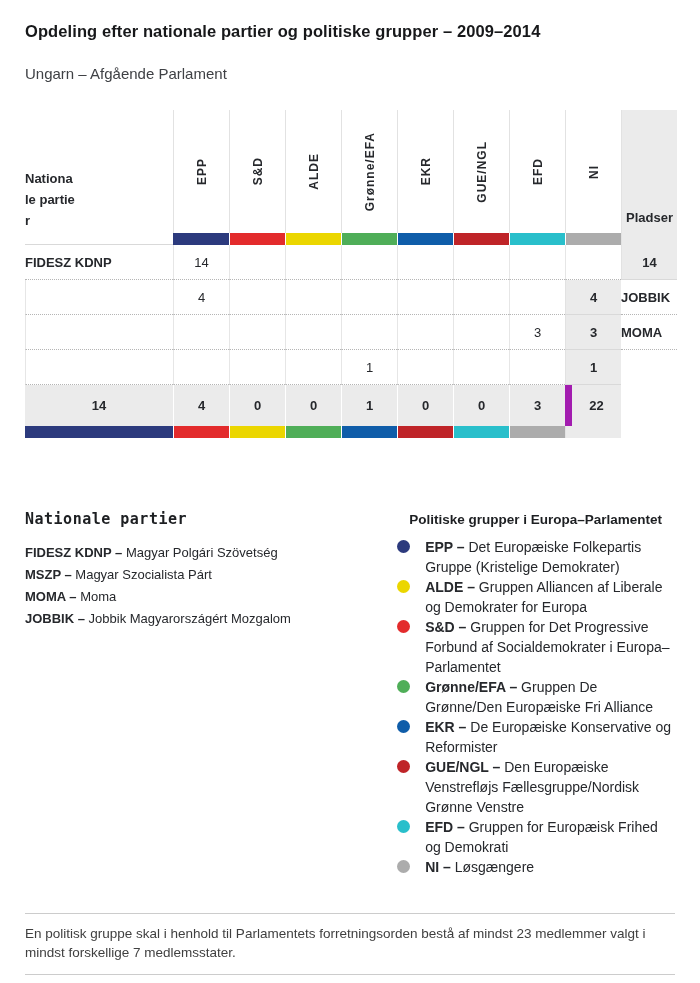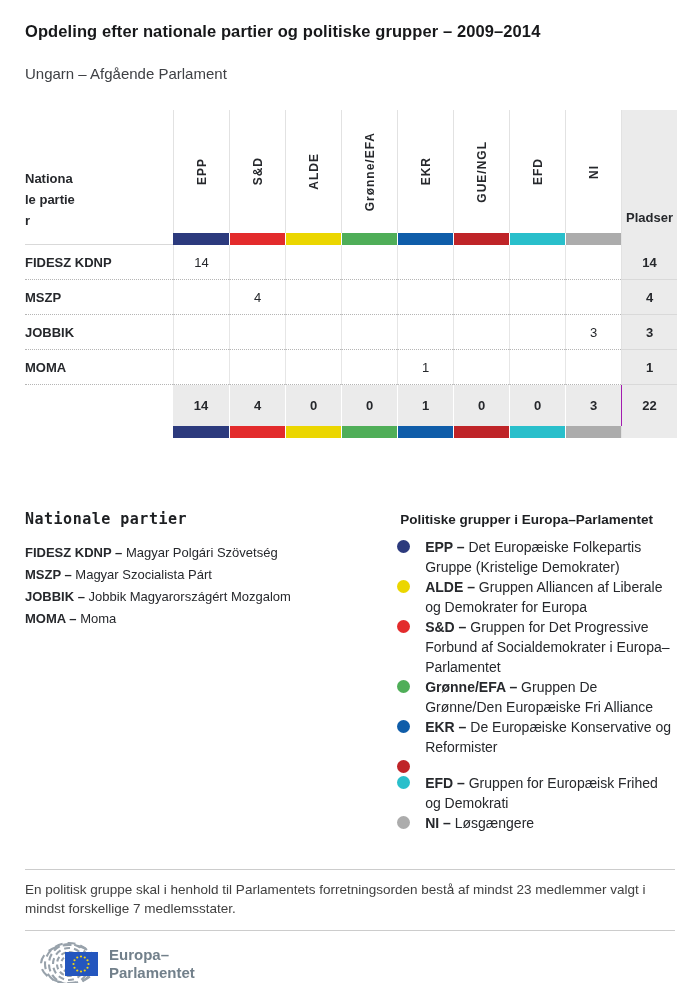--- a/index.html
+++ b/index.html
@@ -18,30 +18,30 @@
   .vlabel { writing-mode:vertical-rl; transform:rotate(180deg); font-weight:700; font-size:12px; letter-spacing:1px; white-space:nowrap; }
   .h-seats { background:#ebebeb; align-items:flex-end; font-weight:700; padding-bottom:8px; }
   .bar-corner { border-bottom:1px solid #d9d9d9; }
   .barsep { border-left:1px solid #fff; }
   .pbar { background:#ebebeb; }
   .rlabel { justify-content:flex-start; font-weight:700; border-bottom:1px dotted #b5b5b5; }
   .val { border-left:1px solid #e6e6e6; border-bottom:1px dotted #b5b5b5; }
   .seat { background:#ebebeb; border-left:1px solid #e2e2e2; border-bottom:1px solid #d9d9d9; font-weight:700; }
   .t-val { background:#ebebeb; font-weight:700; }
   .tsep { border-left:1px solid #fff; }
-  .t-seat { background:#ebebeb; border-left:1px solid #a21caf; font-weight:700; }
+  .t-seat { background:#ebebeb; border-left:7px solid #a21caf; font-weight:700; }
 
   
   .legends { display:flex; margin-top:38px; }
   .legends.gap-top { margin-top:72px; }
   .nat { width:375px; }
   .nat h2 { font-family:"DejaVu Sans Mono", monospace; font-size:15px; font-weight:700; margin:0 0 14px; letter-spacing:.5px; color:#1d1f22; }
   .nat .item { font-size:13px; line-height:22px; }
   .pol { width:280px; }
-  .pol h2 { font-size:13.5px; font-weight:700; margin:2px 3px 10px; color:#1d1f22; }
+  .pol h2 { font-size:13.5px; font-weight:700; margin:2px 12px 10px; color:#1d1f22; }
   .gitem { display:flex; }
   .dot { width:13px; height:13px; border-radius:50%; flex:none; margin:3px 15px 0 0; }
   .gtext { font-size:14px; line-height:20px; width:247px; }
 
   
   .rule { border:none; border-top:1px solid #ccc; margin:36px 0 0; }
   .rule.r2 { margin-top:12px; }
   .note { margin-top:10px; font-size:13.5px; line-height:19px; color:#404040; }
   .srcrow { display:flex; justify-content:space-between; align-items:center; margin-top:10px; }
   .kilde { font-size:15px; }
@@ -99,21 +99,20 @@
       <div class="c rlabel">FIDESZ KDNP</div>
       <div class="c val">14</div>
       <div class="c val"></div>
       <div class="c val"></div>
       <div class="c val"></div>
       <div class="c val"></div>
       <div class="c val"></div>
       <div class="c val"></div>
       <div class="c val"></div>
       <div class="c seat">14</div>
-      <div class="c rlabel">MSZP</div>
       <div class="c val"></div>
       <div class="c val">4</div>
       <div class="c val"></div>
       <div class="c val"></div>
       <div class="c val"></div>
       <div class="c val"></div>
       <div class="c val"></div>
       <div class="c val"></div>
       <div class="c seat">4</div>
       <div class="c rlabel">JOBBIK</div>
@@ -157,22 +156,22 @@
       <div class="c bar barsep" style="background: rgb(172, 172, 172);"></div>
       <div class="c pbar"></div>
     </div>
 
   <div class="legends gap-top">
     <div class="nat">
       <h2>Nationale partier</h2>
       <div id="natlist">
           <div class="item"><b>FIDESZ KDNP –</b> Magyar Polgári Szövetség</div>
           <div class="item"><b>MSZP –</b> Magyar Szocialista Párt</div>
+          <div class="item"><b>MOMA –</b> Moma</div>
           <div class="item"><b>JOBBIK –</b> Jobbik Magyarországért Mozgalom</div>
-          <div class="item"><b>MOMA –</b> Moma</div>
         </div>
     </div>
     <div class="pol">
       <h2>Politiske grupper i Europa–Parlamentet</h2>
       <div id="pollist">
           <div class="gitem">
             <span class="dot" style="background: rgb(44, 58, 125);"></span>
             <span class="gtext"><b>EPP –</b> Det Europæiske Folkepartis Gruppe (Kristelige Demokrater)</span>
           </div>
           <div class="gitem">
@@ -186,20 +185,21 @@
           <div class="gitem">
             <span class="dot" style="background: rgb(79, 174, 88);"></span>
             <span class="gtext"><b>Grønne/EFA –</b> Gruppen De Grønne/Den Europæiske Fri Alliance</span>
           </div>
           <div class="gitem">
             <span class="dot" style="background: rgb(15, 93, 169);"></span>
             <span class="gtext"><b>EKR –</b> De Europæiske Konservative og Reformister</span>
           </div>
           <div class="gitem">
             <span class="dot" style="background: rgb(191, 36, 40);"></span>
+            <span class="gtext"><b>GUE/NGL –</b> Den Europæiske Venstrefløjs Fællesgruppe/Nordisk Grønne Venstre</span>
           </div>
           <div class="gitem">
             <span class="dot" style="background: rgb(41, 191, 203);"></span>
             <span class="gtext"><b>EFD –</b> Gruppen for Europæisk Frihed og Demokrati</span>
           </div>
           <div class="gitem">
             <span class="dot" style="background: rgb(172, 172, 172);"></span>
             <span class="gtext"><b>NI –</b> Løsgængere</span>
           </div>
         </div>

